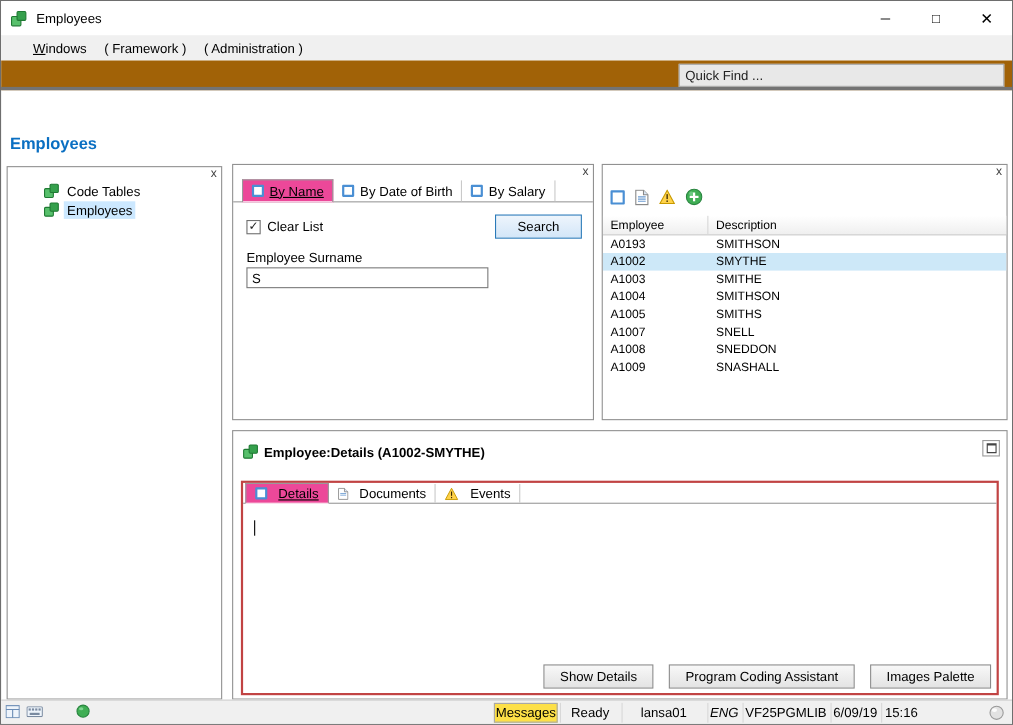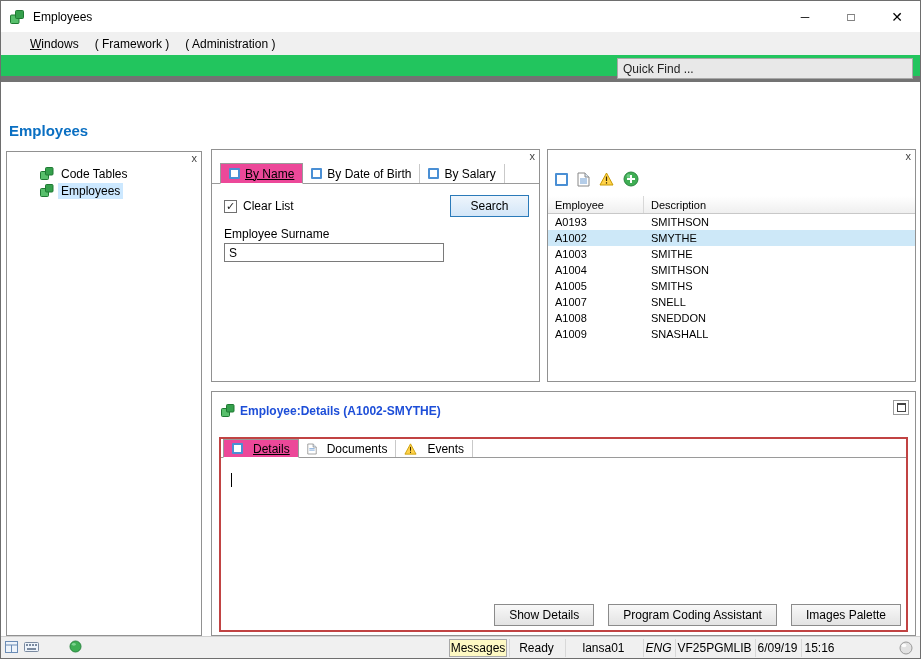--- a/index.html
+++ b/index.html
@@ -18,21 +18,21 @@
   .app-icon { margin-left:8px; width:16px; height:16px; display:inline-flex; }
   .win-title { margin-left:8px; font-size:12px; }
   .win-controls { margin-left:auto; display:flex; height:100%; }
   .win-ctrl { width:46px; height:100%; display:flex; align-items:center; justify-content:center; font-size:12px; cursor:default; }
   .win-ctrl.close { font-size:14px; }
   
   .menubar { position:absolute; top:31px; left:0; right:0; height:23px; background:#f0f0f0; display:flex; align-items:center; padding-left:21px; }
   .menu-item { display:inline-block; padding:3px 8px; }
   .menu-item:first-child::first-letter { text-decoration: underline; }
   
-  .toolbar { position:absolute; top:54px; left:0; right:0; height:27px; background:#22c55e; border-bottom:6px solid #737373; }
+  .toolbar { position:absolute; top:54px; left:0; right:0; height:27px; background:#a16207; border-bottom:3px solid #737373; }
   .quick-find { position:absolute; right:7px; top:3px; width:296px; height:21px; background:#e8e8e8; border:1px solid #a8a8a8; font-family:"Liberation Sans",sans-serif; font-size:12px; color:#222; padding:0 5px; }
   
   .page-heading { position:absolute; left:8px; top:121px; font-size:15px; font-weight:bold; color:#0a6fc2; }
   
   .panel { position:absolute; background:#fff; border:1px solid #919191; }
   .panel-close { position:absolute; top:0; right:4px; font-size:11px; color:#444; line-height:13px; cursor:default; }
   .tree-panel { left:5px; top:150px; width:196px; height:485px; }
   .search-panel { left:210px; top:148px; width:329px; height:233px; }
   .list-panel { left:546px; top:148px; width:369px; height:233px; }
   .details-panel { left:210px; top:390px; width:705px; height:245px; }
@@ -62,36 +62,36 @@
   .list-toolbar { position:absolute; left:7px; top:20px; height:18px; display:flex; align-items:center; gap:9px; }
   .ltable { position:absolute; left:0; right:0; top:46px; bottom:0; font-size:11px; overflow:hidden; }
   .lheader { display:flex; height:18px; background:linear-gradient(#ffffff,#efefef); border-bottom:1px solid #c8c8c8; align-items:center; }
   .lheader .c1 { border-right:1px solid #d8d8d8; height:100%; display:flex; align-items:center; }
   .c1 { width:96px; padding-left:7px; flex:0 0 auto; }
   .c2 { flex:1; padding-left:7px; }
   .lrow { display:flex; height:16px; align-items:center; }
   .lrow.sel { background:#cde8f8; }
   
   .dheader-icon { position:absolute; left:8px; top:11px; }
-  .dheader-text { position:absolute; left:28px; top:12px; font-weight:bold; color:#1d4ed8; }
+  .dheader-text { position:absolute; left:28px; top:12px; font-weight:bold; color:#000000; }
   .dock-btn { position:absolute; right:6px; top:8px; width:16px; height:15px; border:1px solid #9a9a9a; background:#fff; display:flex; align-items:center; justify-content:center; }
   .dock-btn::after { content:""; width:7px; height:6px; border:1px solid #444; border-top-width:2px; }
   .red-zone { position:absolute; left:7px; right:7px; top:45px; bottom:3px; border:2px solid #c14343; background:#fff; }
   .dtabstrip { padding-left:2px; }
   .dtabstrip .tab { height:17px;gap:10px; }
   .dtabstrip .tab.active { height:19px; }
   .dcontent { position:absolute; left:0; right:0; top:20px; bottom:0; }
   .caret { position:absolute; left:10px; top:14px; width:1px; height:14px; background:#000; animation:blink 1s step-end infinite; }
   @keyframes blink { 0%,49%{opacity:1;} 50%,100%{opacity:0;} }
   .dbuttons { position:absolute; right:5px; bottom:4px; display:flex; gap:14px; }
   .btn { height:22px; border:1px solid #8b8b8b; background:linear-gradient(#f8f8f8,#e3e3e3); font-family:"Liberation Sans",sans-serif; font-size:12px; padding:0 14px; white-space:nowrap; }
   
   .statusbar { position:absolute; left:0; right:0; bottom:0; height:22px; background:#f0f0f0; border-top:1px solid #d0d0d0; font-size:12px; }
   .sb-icons { position:absolute; left:4px; top:3px; display:flex; align-items:center; gap:6px; }
-  .sb-messages { position:absolute; left:448px; top:2px; width:58px; height:18px; border:1px solid #a8a8a8; background:#fef9c3; display:flex; align-items:center; justify-content:center; }
+  .sb-messages { position:absolute; left:448px; top:2px; width:58px; height:18px; border:1px solid #a8a8a8; background:#fde047; display:flex; align-items:center; justify-content:center; }
   .sb-field { position:absolute; top:2px; height:18px; display:flex; align-items:center; justify-content:center; border-left:1px solid #d8d8d8; }
   .sb-ready   { left:508px; width:54px; }
   .sb-user    { left:564px; width:76px; }
   .sb-lang    { left:642px; width:30px;font-style:italic; }
   .sb-lib     { left:674px; width:78px; }
   .sb-date    { left:754px; width:44px; }
   .sb-time    { left:800px; width:36px; }
   .sb-ball { position:absolute; right:7px; top:4px; }
 </style>
 </head>

